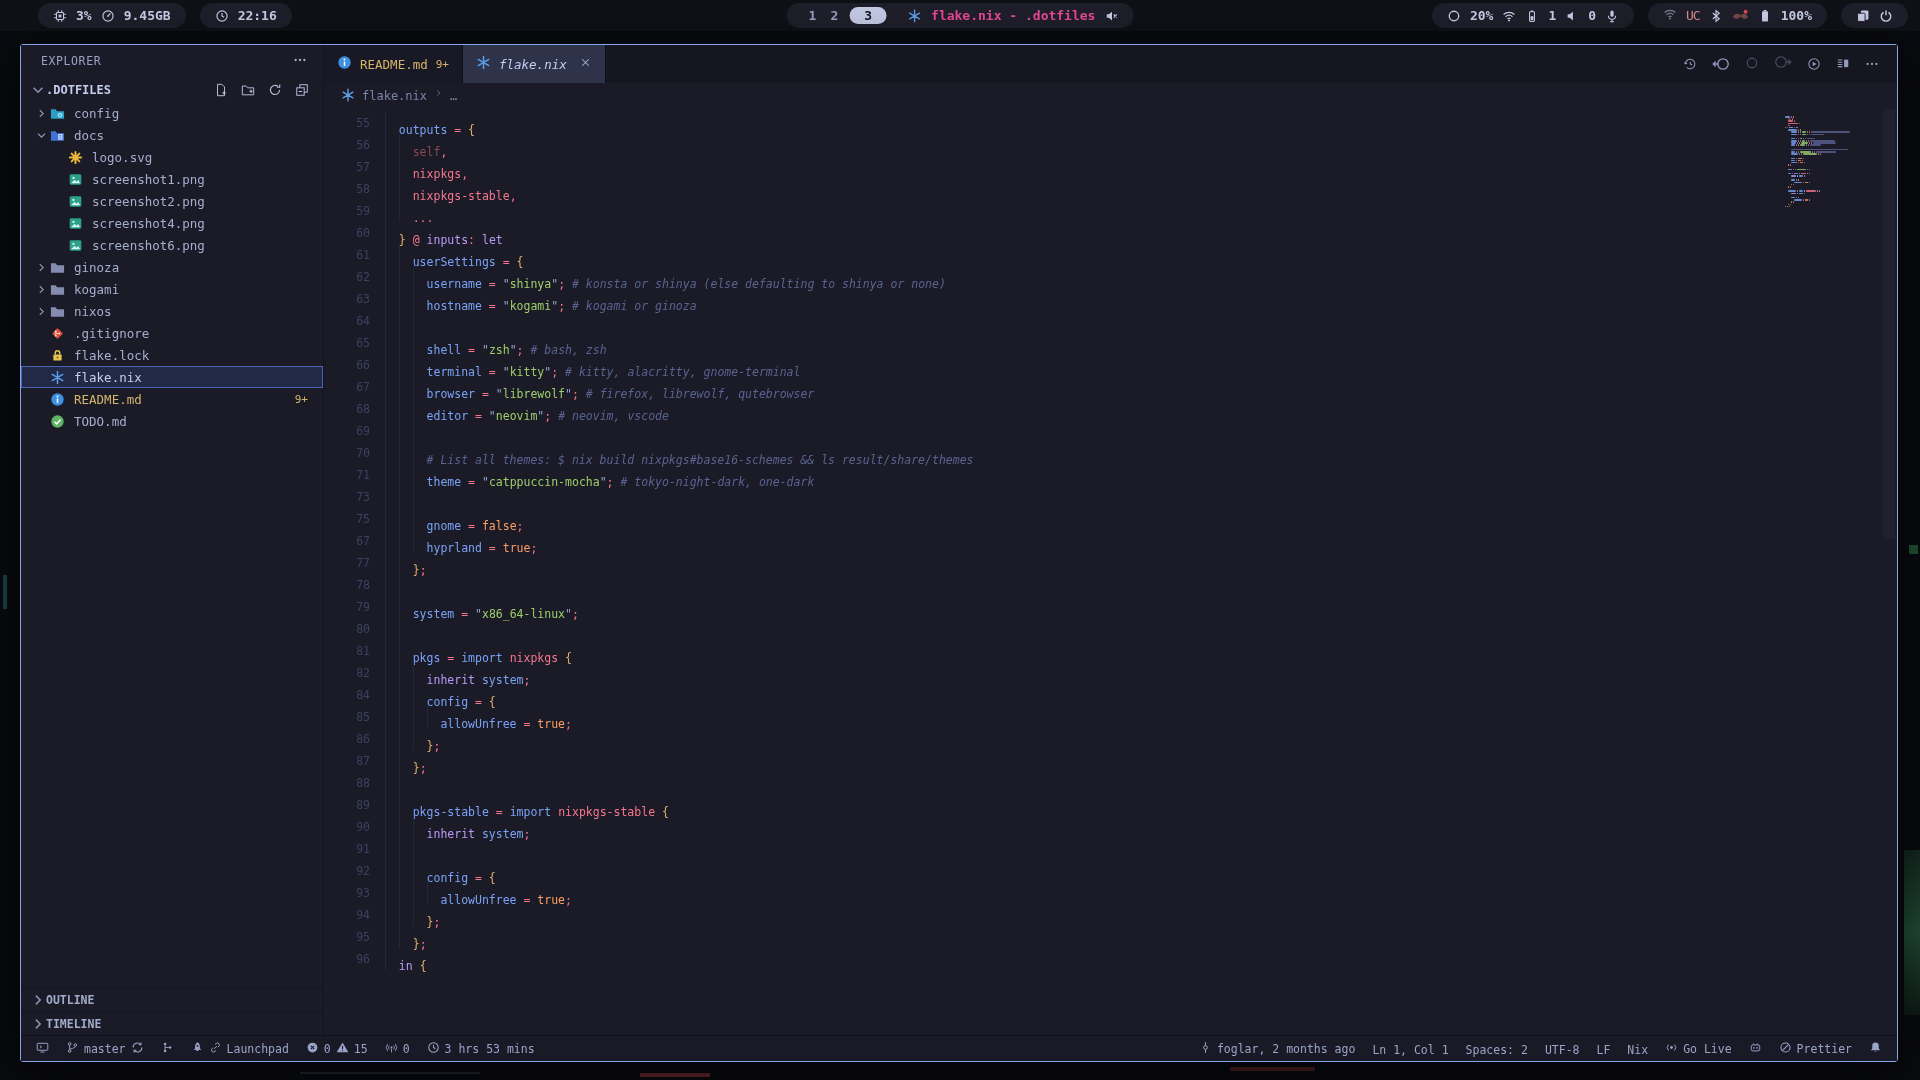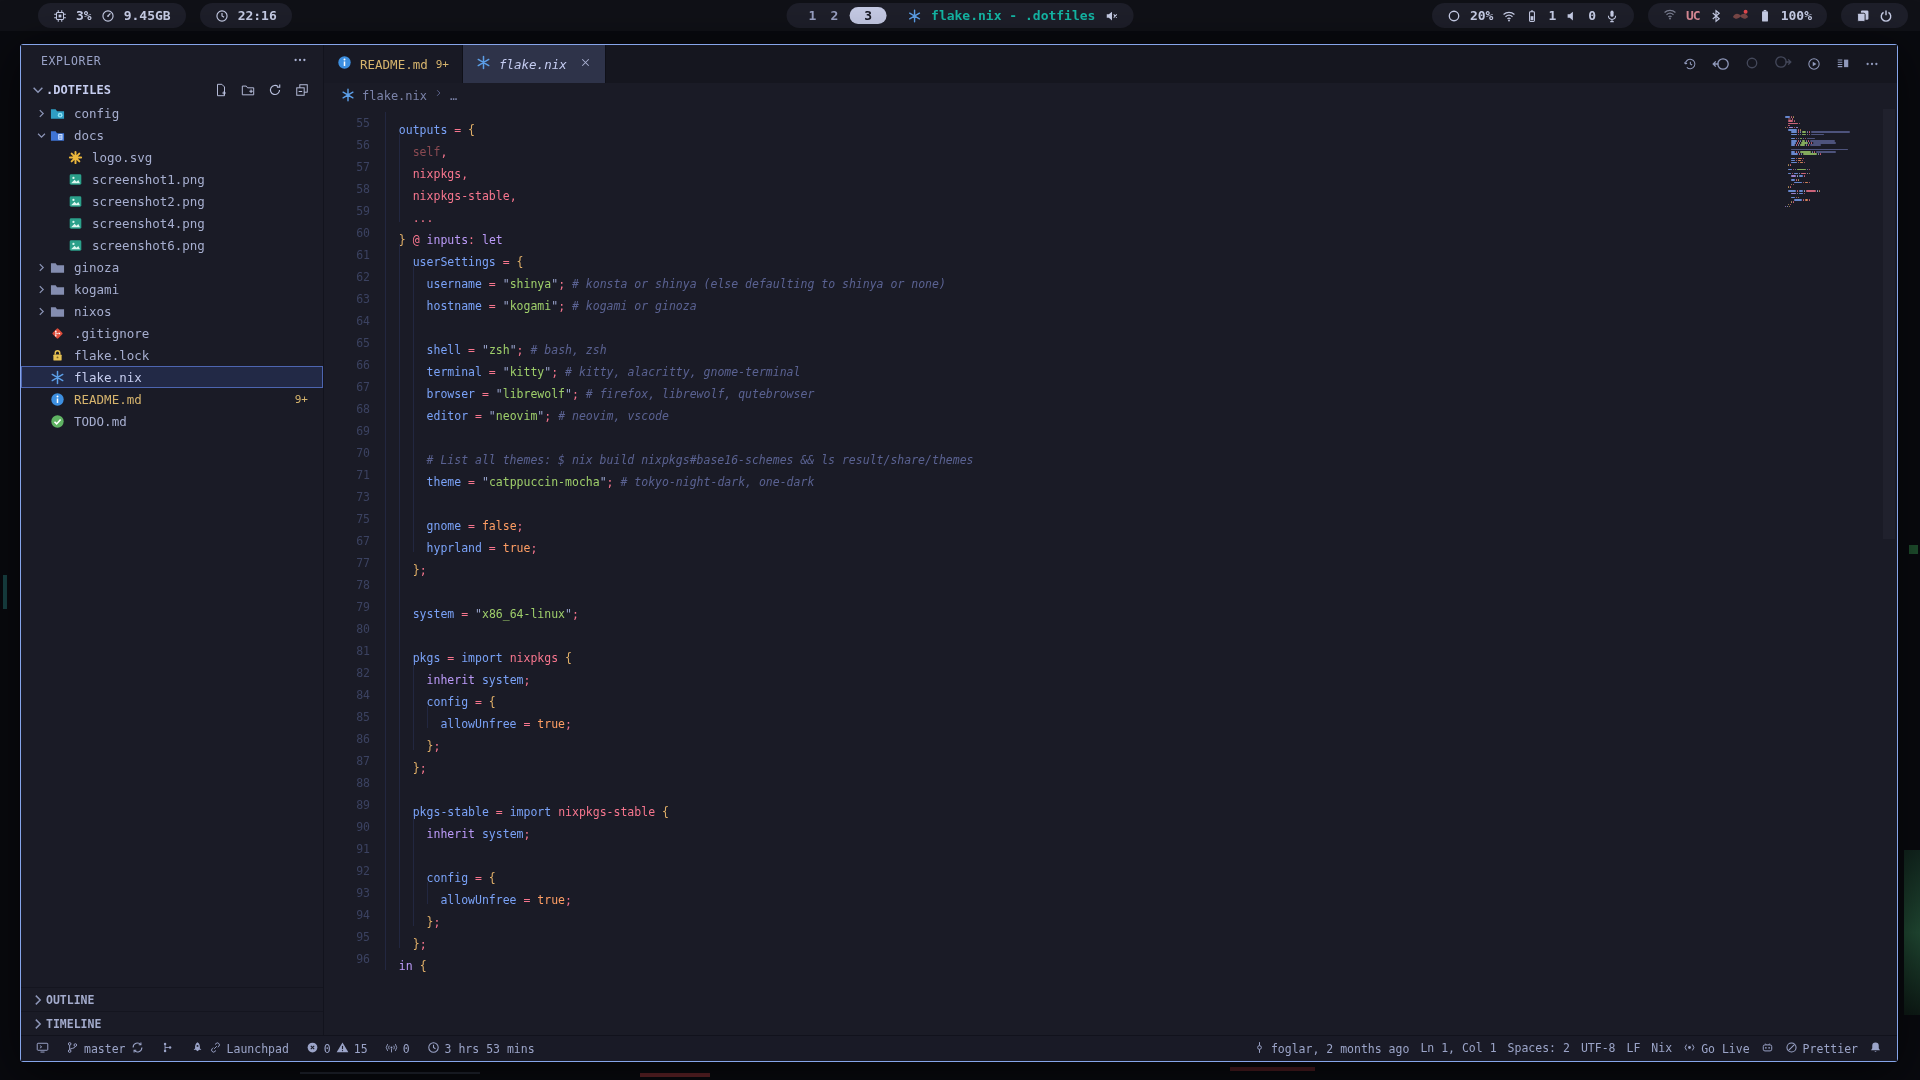--- a/index.html
+++ b/index.html
@@ -13,22 +13,22 @@
   
   .topbar{position:absolute;top:0;left:0;right:0;height:31px;background:#101117;
           display:flex;align-items:center;padding:0 12px;box-sizing:border-box}
   .tb-group{display:flex;gap:14px;align-items:center}
   .tb-center{position:absolute;left:50%;transform:translateX(-50%);top:3px}
   .pill{background:#1e1f2a;border-radius:13px;height:25px;display:flex;align-items:center;
         gap:9px;padding:0 15px;color:#c9cfe9;font-size:13px;font-weight:bold}
   .pill svg{width:14px;height:14px;color:#c9cfe9}
   .ws{padding:0 7px;color:#9aa1c4;cursor:default}
   .ws.on{background:#c6cbe6;color:#171823;border-radius:9px;padding:1px 15px;margin:0 4px}
-  .tb-title{color:#14b8a6}
-  .tray-uc{color:#d98a96;font-weight:bold;letter-spacing:-1px}
+  .tb-title{color:#ec4899}
+  .tray-uc{color:#d98a96;font-weight:normal;letter-spacing:-1px}
   .dimw{opacity:.55}
 
   
   .window{position:absolute;left:20px;top:44px;width:1878px;height:1018px;background:#1a1b26;
           border:1.5px solid #86a5ea;border-radius:3px;box-sizing:border-box;display:flex;
           flex-direction:column;box-shadow:0 10px 50px rgba(0,0,0,.65)}
   .win-body{flex:1;display:flex;min-height:0}
 
   
   .sidebar{width:302px;flex:none;background:#1a1b26;border-right:1px solid #12131d;
@@ -90,21 +90,21 @@
 
   .minimap{position:absolute;top:7px;right:27px;width:88px}
   .mm-row{display:flex;gap:1px;height:1.7px;margin-bottom:.5px}
   .mm-t{height:1.5px;border-radius:1px;opacity:.8;flex:none}
   .vscroll{position:absolute;right:2px;top:0;width:12px;height:430px;background:rgba(200,210,255,.035)}
 
   
   .statusbar{height:26px;flex:none;background:#191a26;border-top:1px solid #11121c;
              display:flex;align-items:center;font-size:11.5px;color:#9ba4c8;
              padding:0 15px;gap:17px;box-sizing:border-box}
-  .sb-right{margin-left:auto;display:flex;gap:11px;align-items:flex-start}
+  .sb-right{margin-left:auto;display:flex;gap:17px;align-items:flex-end}
   .sb-item{display:flex;align-items:center;gap:5px;white-space:nowrap}
   .sb-item svg{width:13px;height:13px}
 </style>
 </head>
 <body>
 
 <div class="decor" style="left:3px;top:575px;width:4px;height:34px;background:#3fd0c9;opacity:.3"></div>
 <div class="decor" style="right:2px;top:545px;width:9px;height:9px;background:#4ad66d;opacity:.35"></div>
 <div class="decor" style="right:0;top:850px;width:16px;height:165px;background:linear-gradient(#1d4a33,#3f9a62,#14301f);opacity:.45"></div>
 <div class="decor" style="left:640px;bottom:3px;width:70px;height:4px;background:#e5484d;opacity:.4"></div>

